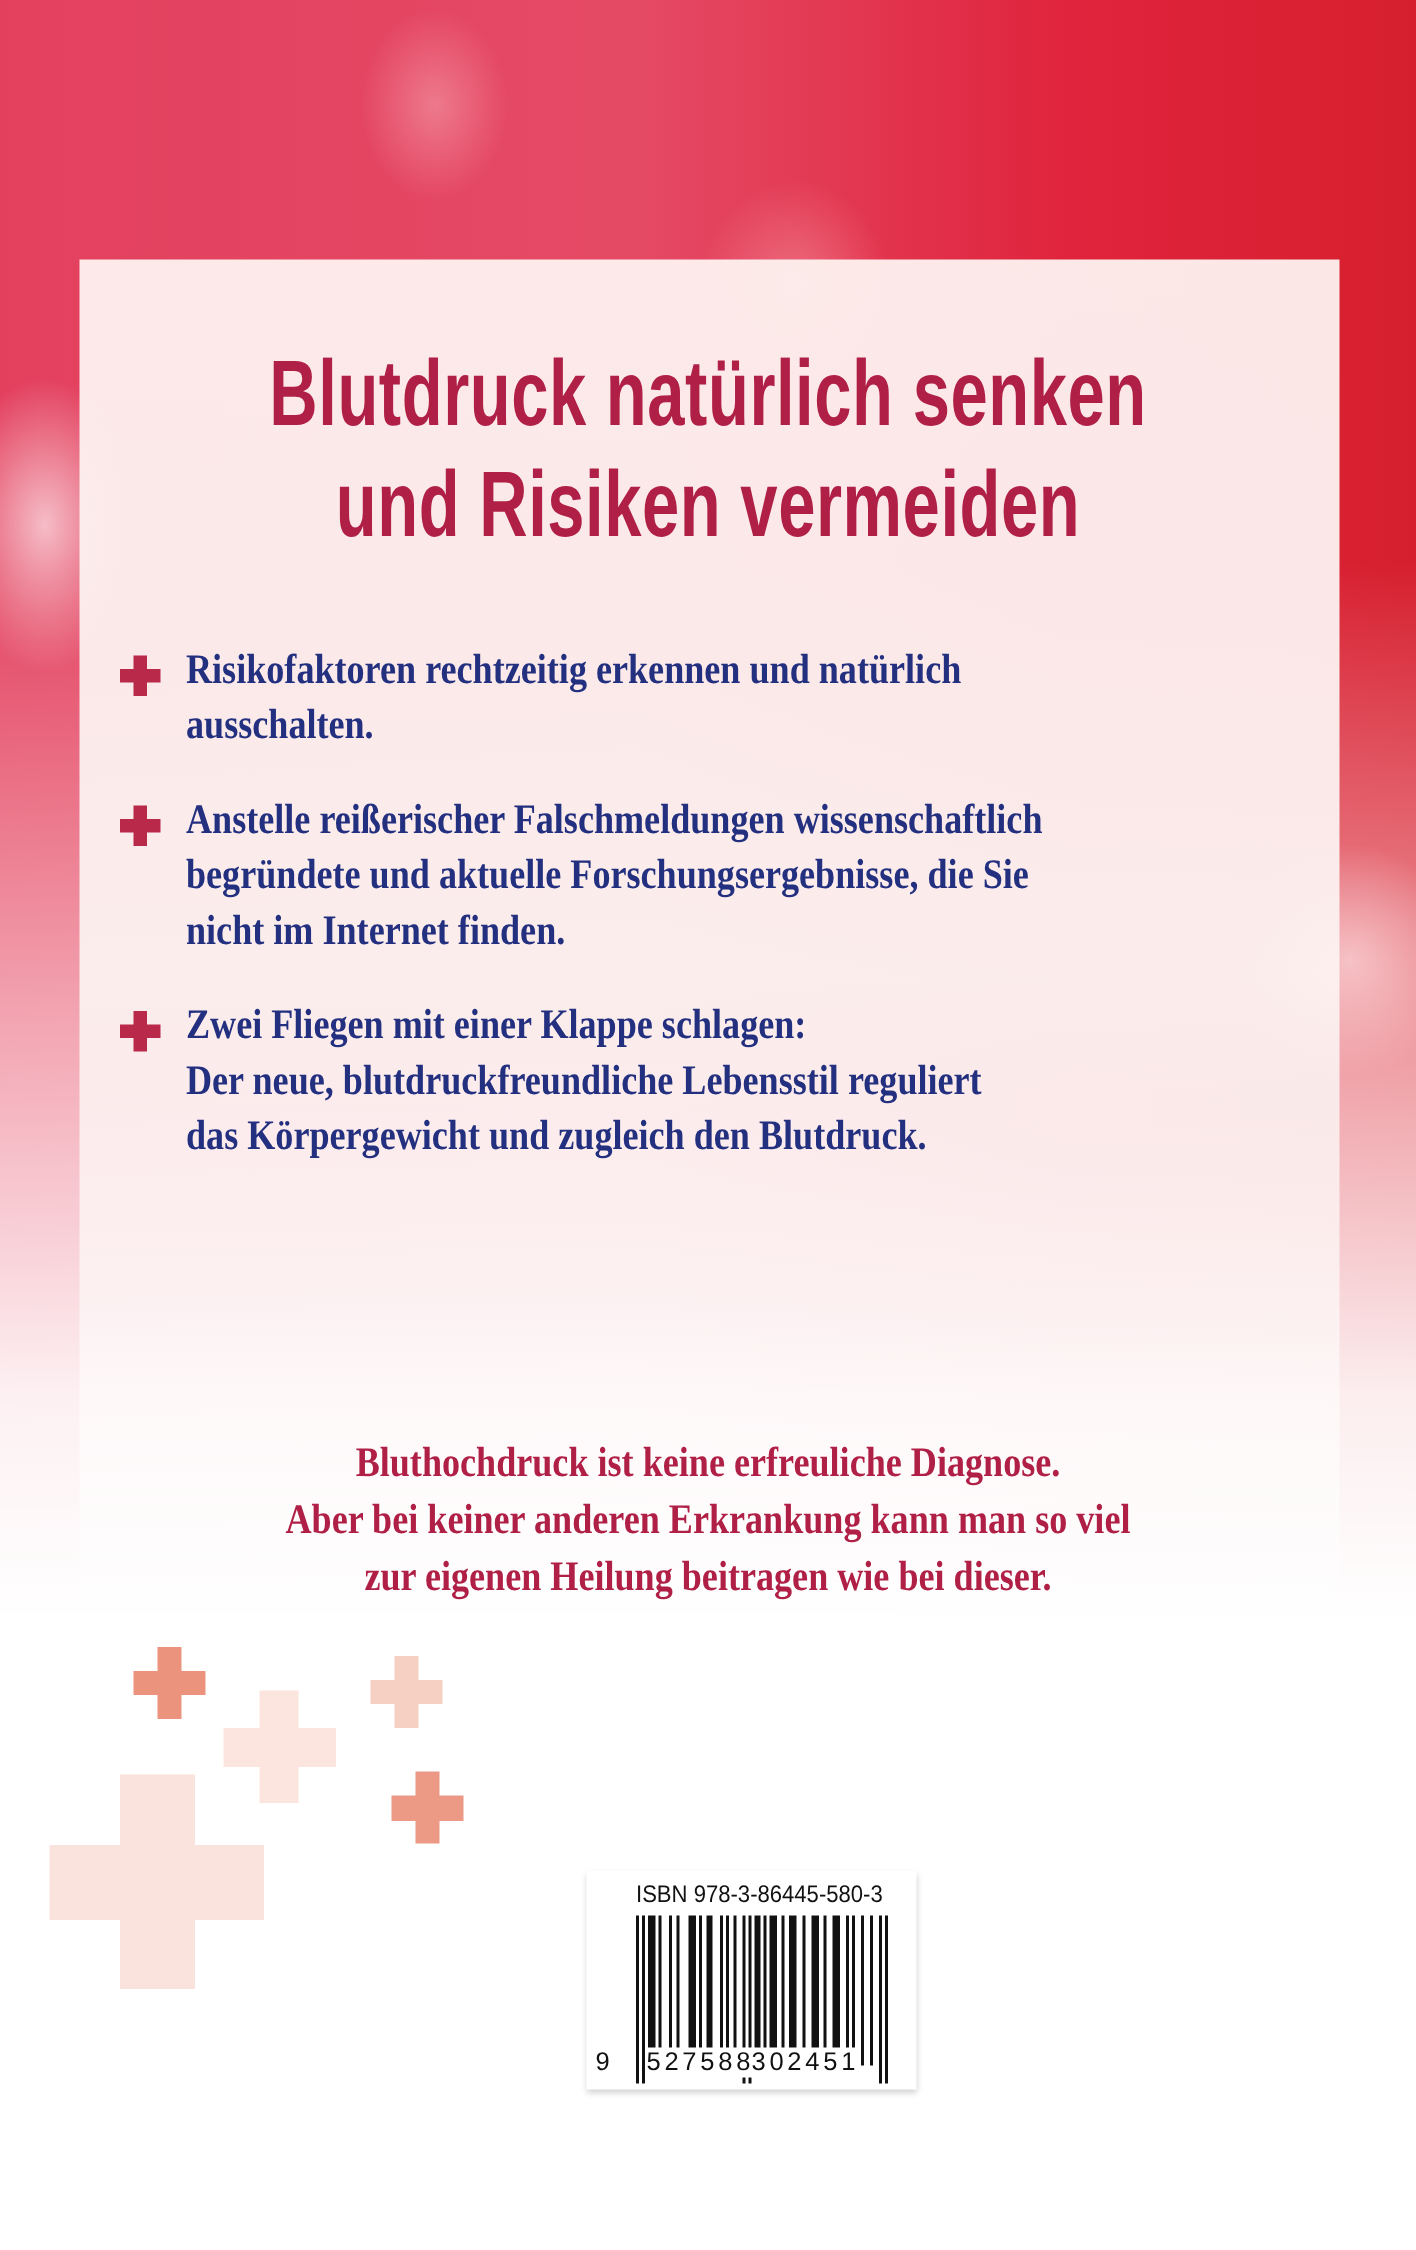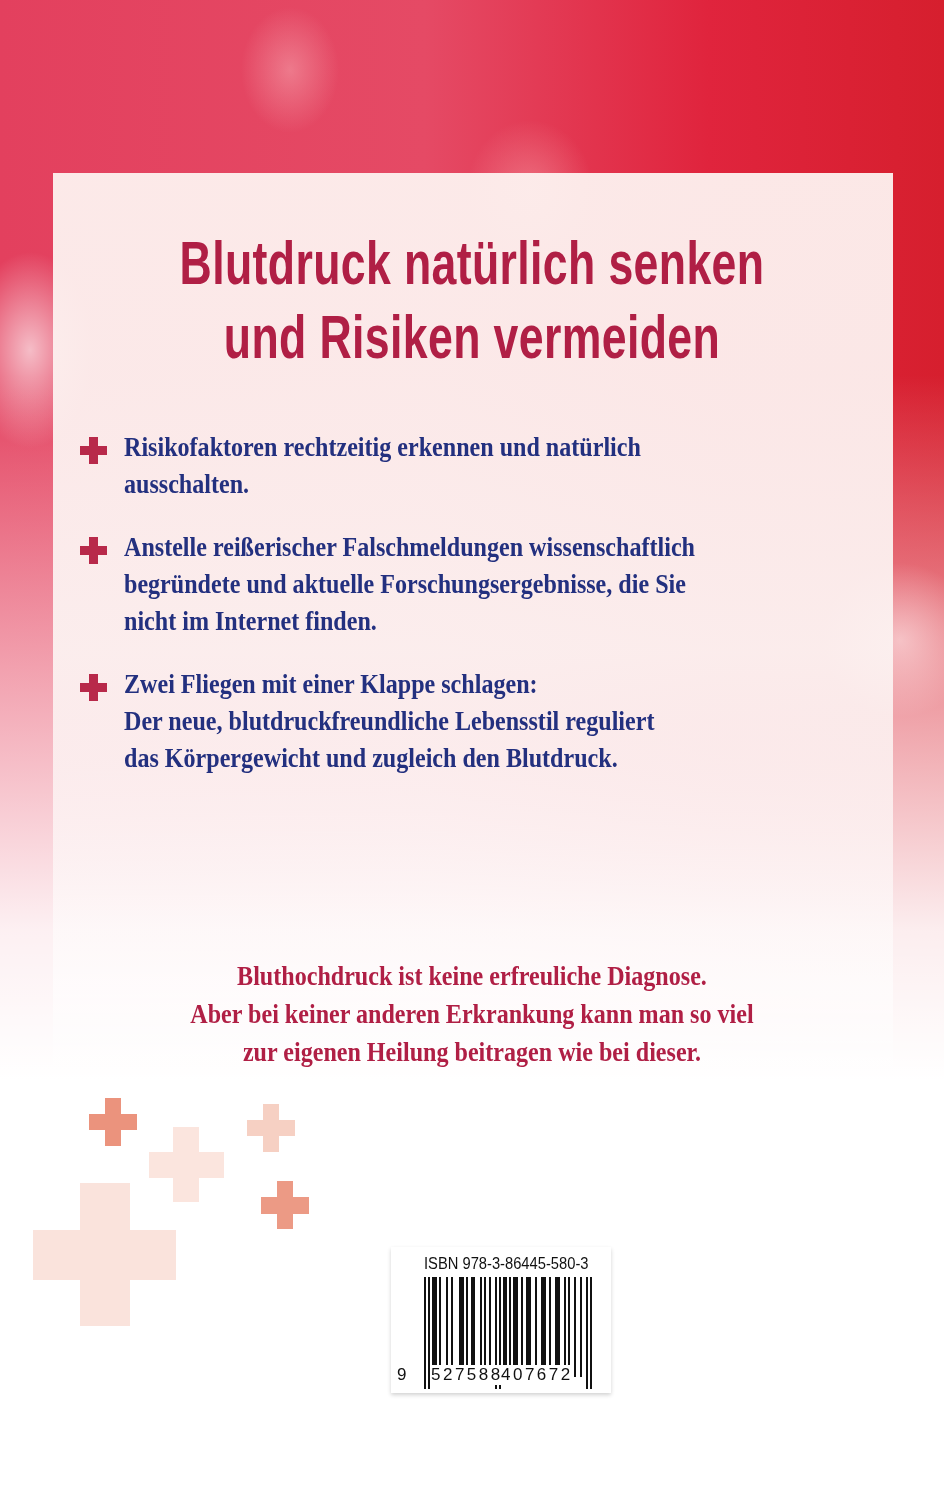--- a/index.html
+++ b/index.html
@@ -156,14 +156,14 @@
     <div class="bar" style="left:146px;width:5px;height:100px;"></div>
     <div class="bar" style="left:155px;width:2px;height:100px;"></div>
     <div class="bar" style="left:159px;width:2px;height:100px;"></div>
     <div class="bar" style="left:165px;width:2px;height:100px;"></div>
     <div class="bar" style="left:171px;width:2px;height:100px;"></div>
     <div class="bar" style="left:177px;width:2px;height:112px;"></div>
     <div class="bar" style="left:181px;width:2px;height:112px;"></div>
   </div>
   <span class="ean-digits" style="left:6px;">9</span>
   <span class="ean-digits" style="left:40px;">527588</span>
-  <span class="ean-digits" style="left:110px;">407672</span>
+  <span class="ean-digits" style="left:110px;">302451</span>
 </div>
 
 </body></html>

